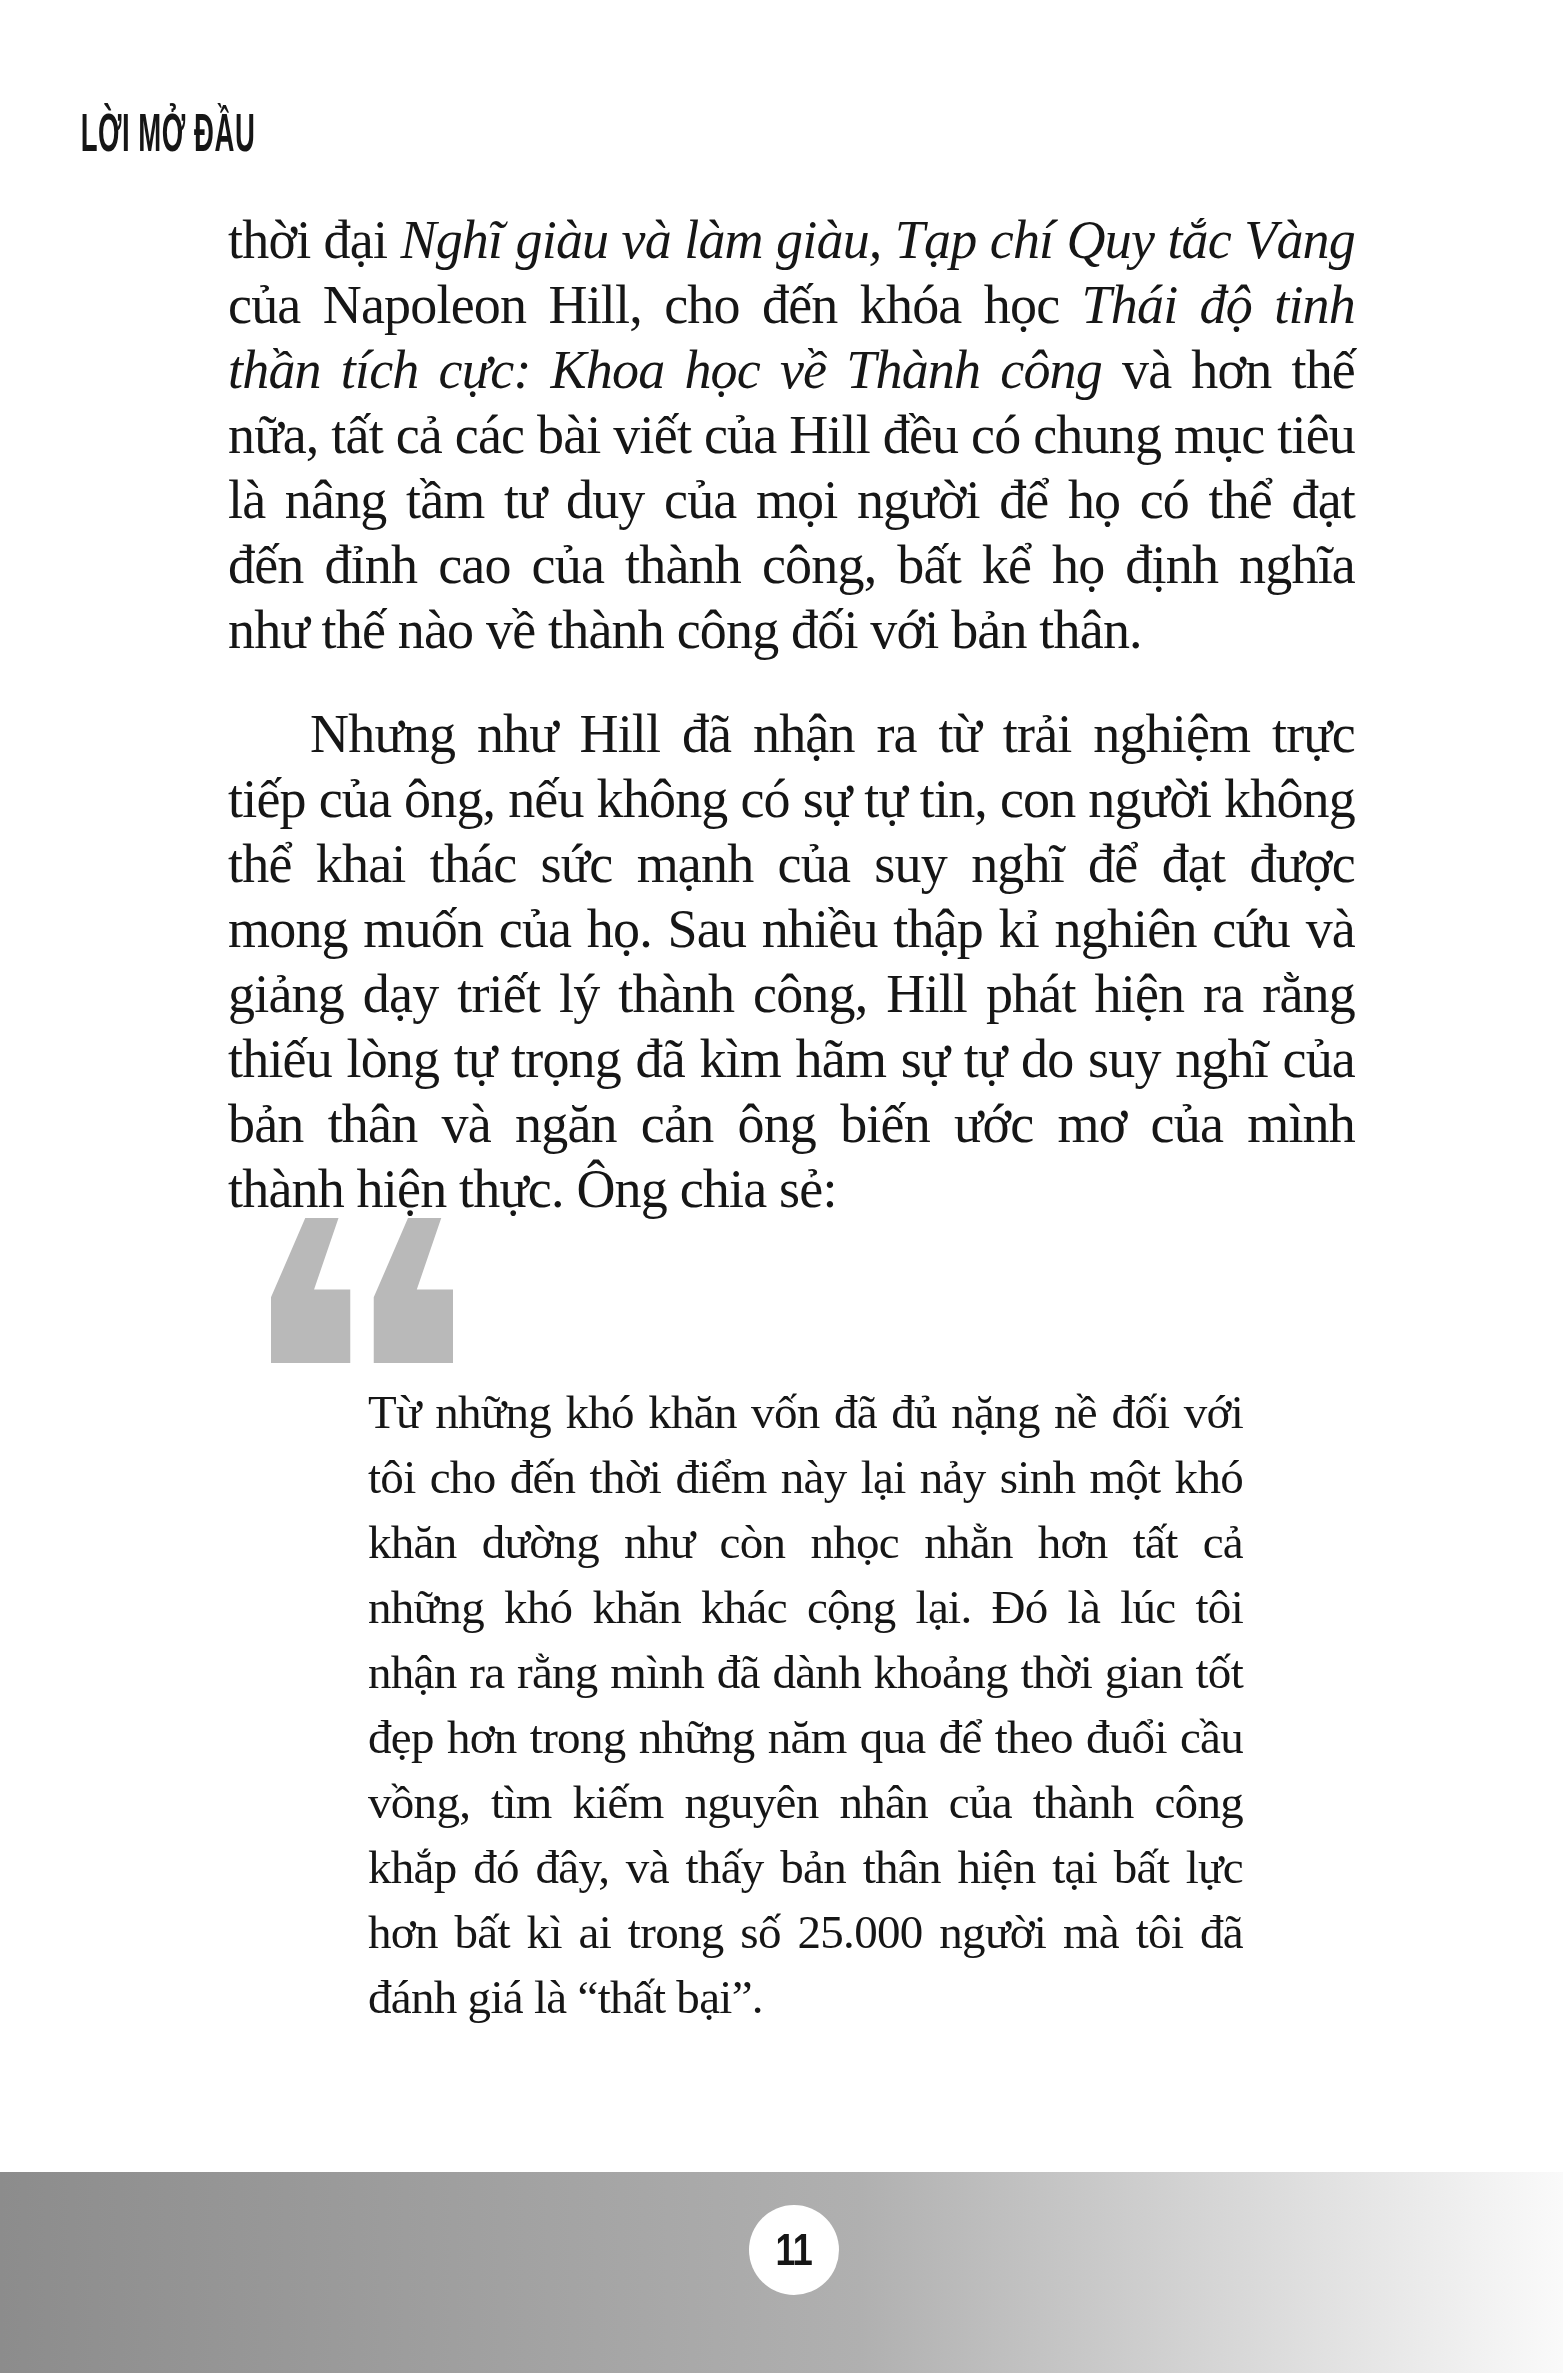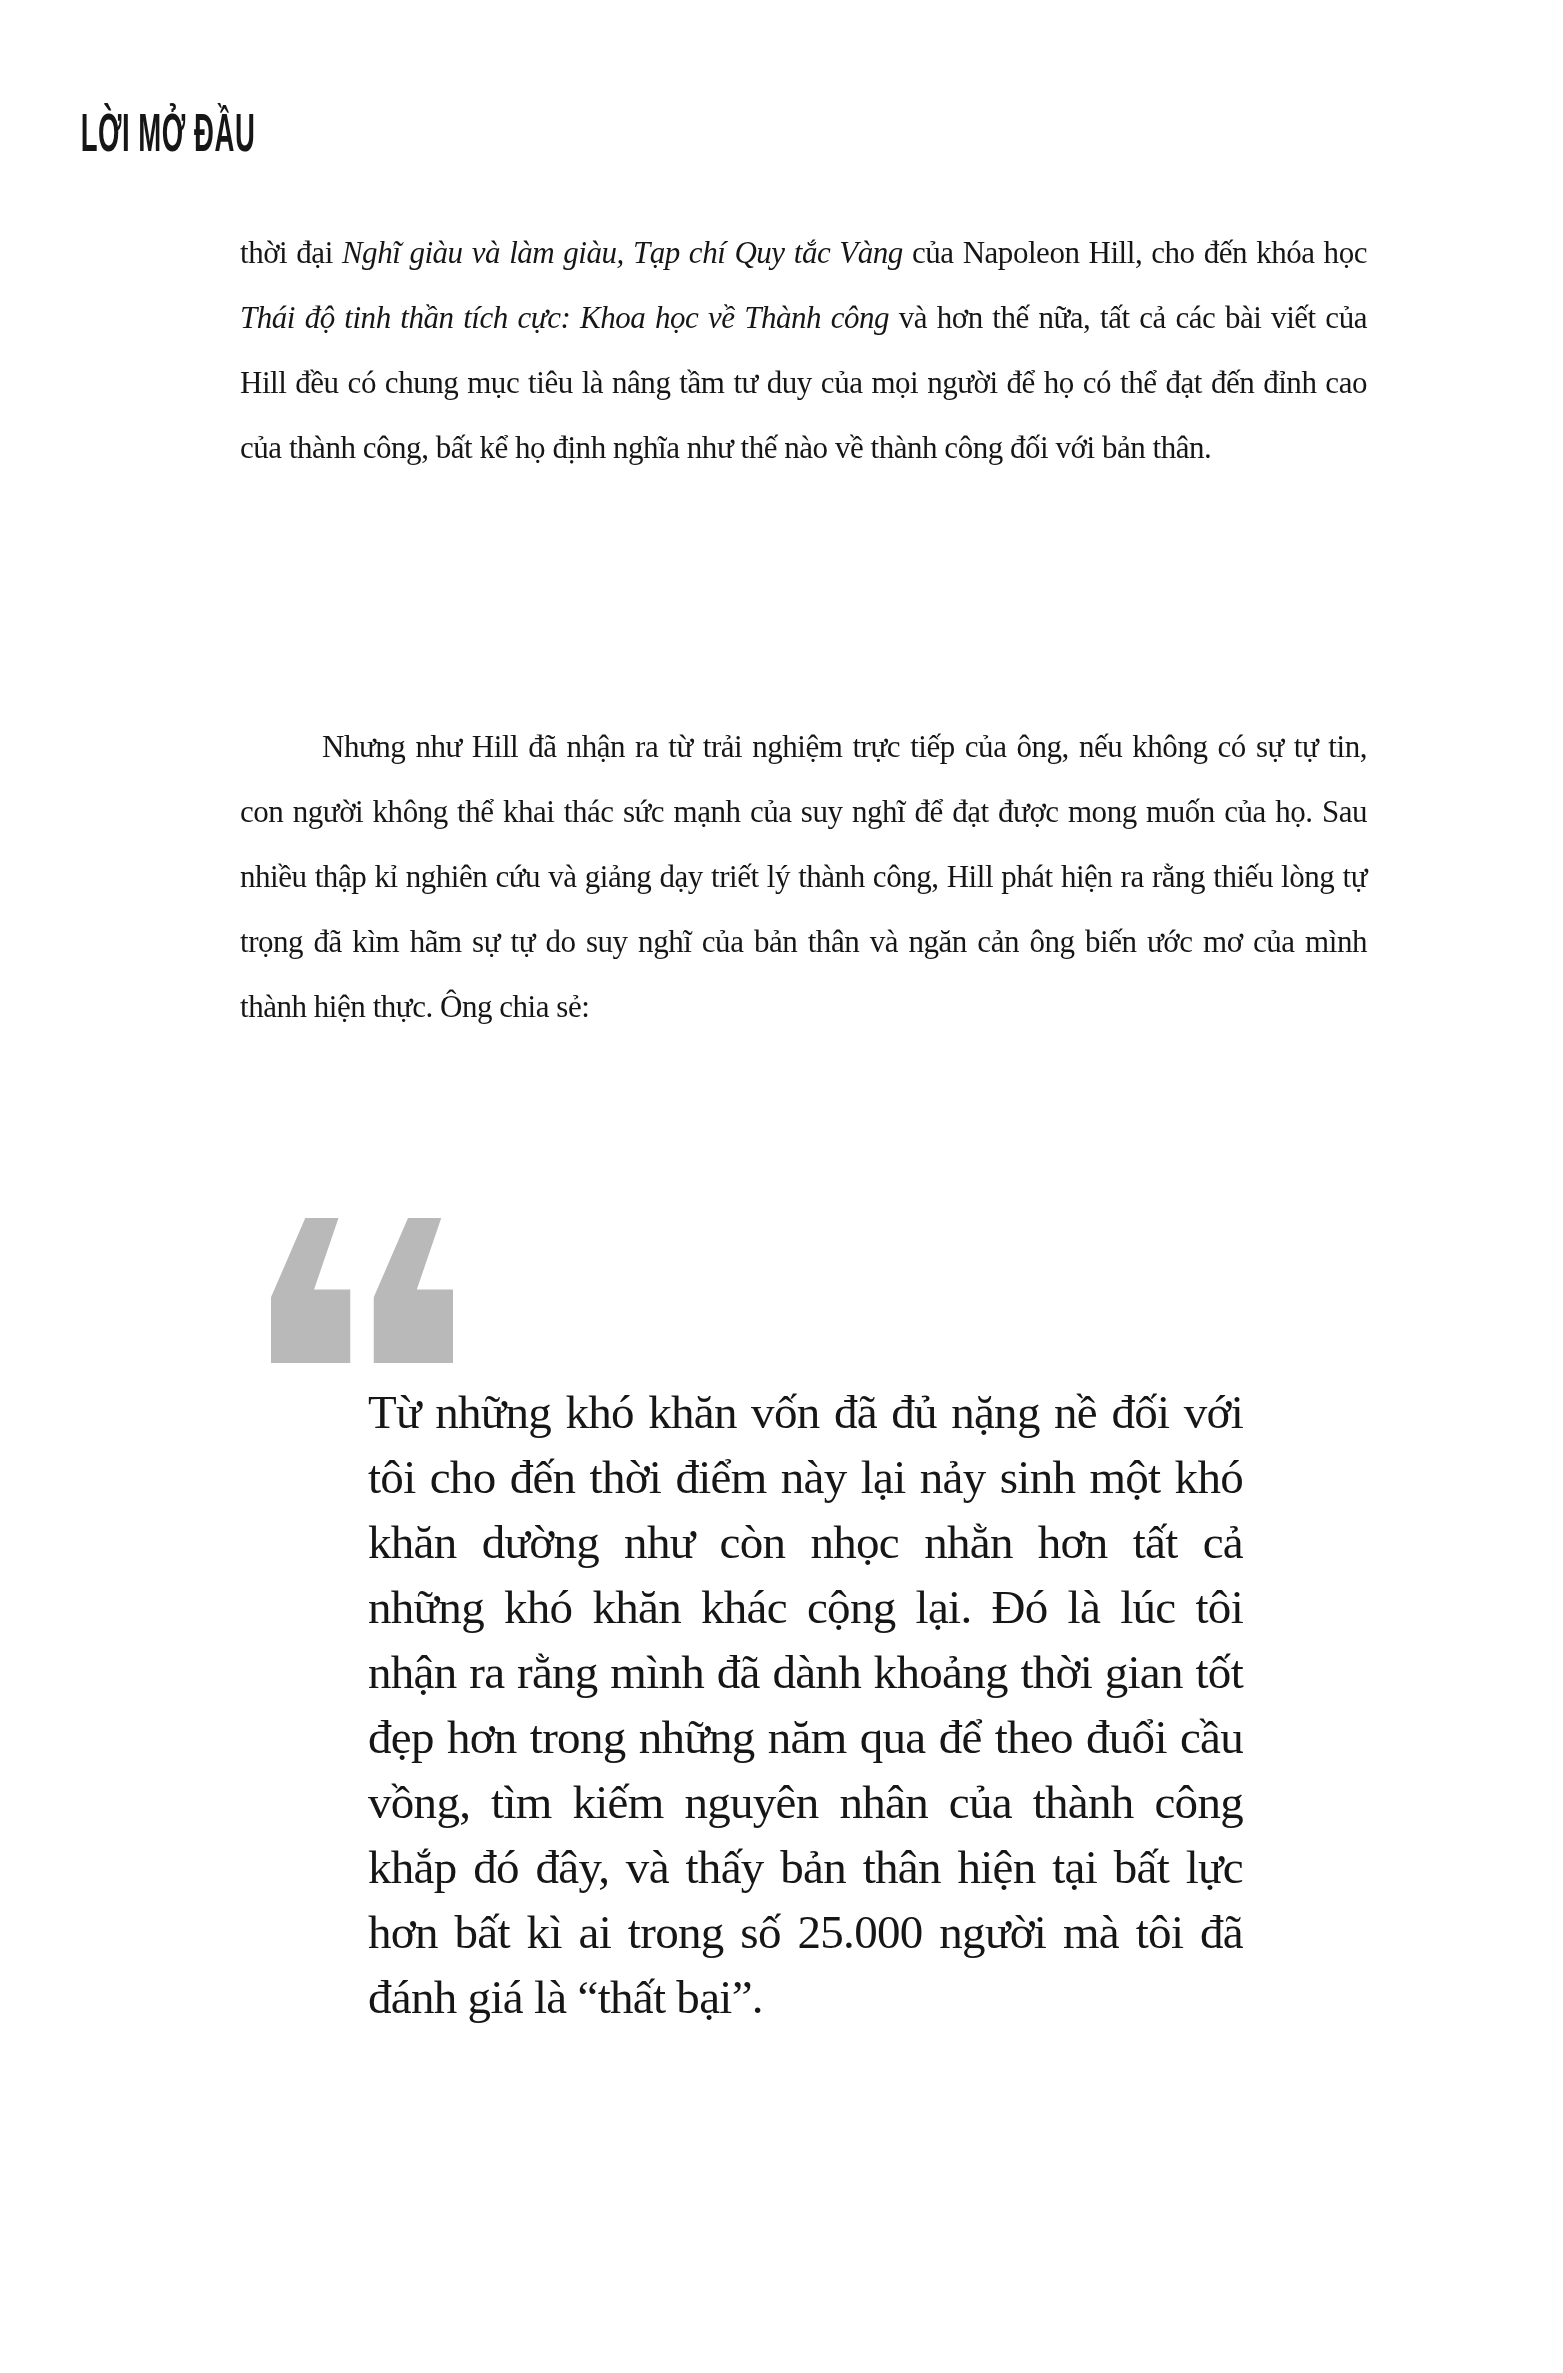--- a/index.html
+++ b/index.html
@@ -27,22 +27,22 @@
     transform:scaleX(0.52);
     transform-origin:center;
     white-space:nowrap;
   }
   
   .body-col{
     position:absolute;left:228px;top:0;width:1127px;height:2172px;
   }
   .body-par{
     position:absolute;left:0;width:1127px;
-    margin:12px;
-    font-size:31px;
+    margin:0;
+    font-size:54px;
     line-height:65px;
     letter-spacing:-0.015em;
     text-align:justify;
   }
   .par-1{top:208px;}
   .par-2{top:702px;text-indent:82px;}
   .body-par i{font-style:italic;}
   
   .quote-mark{
     position:absolute;left:43px;top:1218px;
@@ -103,15 +103,20 @@
       <svg viewBox="0 0 186 148" xmlns="http://www.w3.org/2000/svg" aria-hidden="true">
         <polygon fill="currentColor" points="35,0 69,0 44,73 81,73 81,148 0,148 0,81"></polygon>
         <polygon fill="currentColor" points="140,0 174,0 149,73 186,73 186,148 105,148 105,81"></polygon>
       </svg>
     </div>
 
     <blockquote class="pull-quote">Từ những khó khăn vốn đã đủ nặng nề đối với tôi cho đến thời điểm này lại nảy sinh một khó khăn dường như còn nhọc nhằn hơn tất cả những khó khăn khác cộng lại. Đó là lúc tôi nhận ra rằng mình đã dành khoảng thời gian tốt đẹp hơn trong những năm qua để theo đuổi cầu vồng, tìm kiếm nguyên nhân của thành công khắp đó đây, và thấy bản thân hiện tại bất lực hơn bất kì ai trong số 25.000 người mà tôi đã đánh giá là “thất bại”.</blockquote>
 
   </main>
 
+  <footer class="footer-band">
+    <div class="page-number-badge">
+      <span class="page-number">11</span>
+    </div>
+  </footer>
 
 </div>
 
 
 </body></html>

